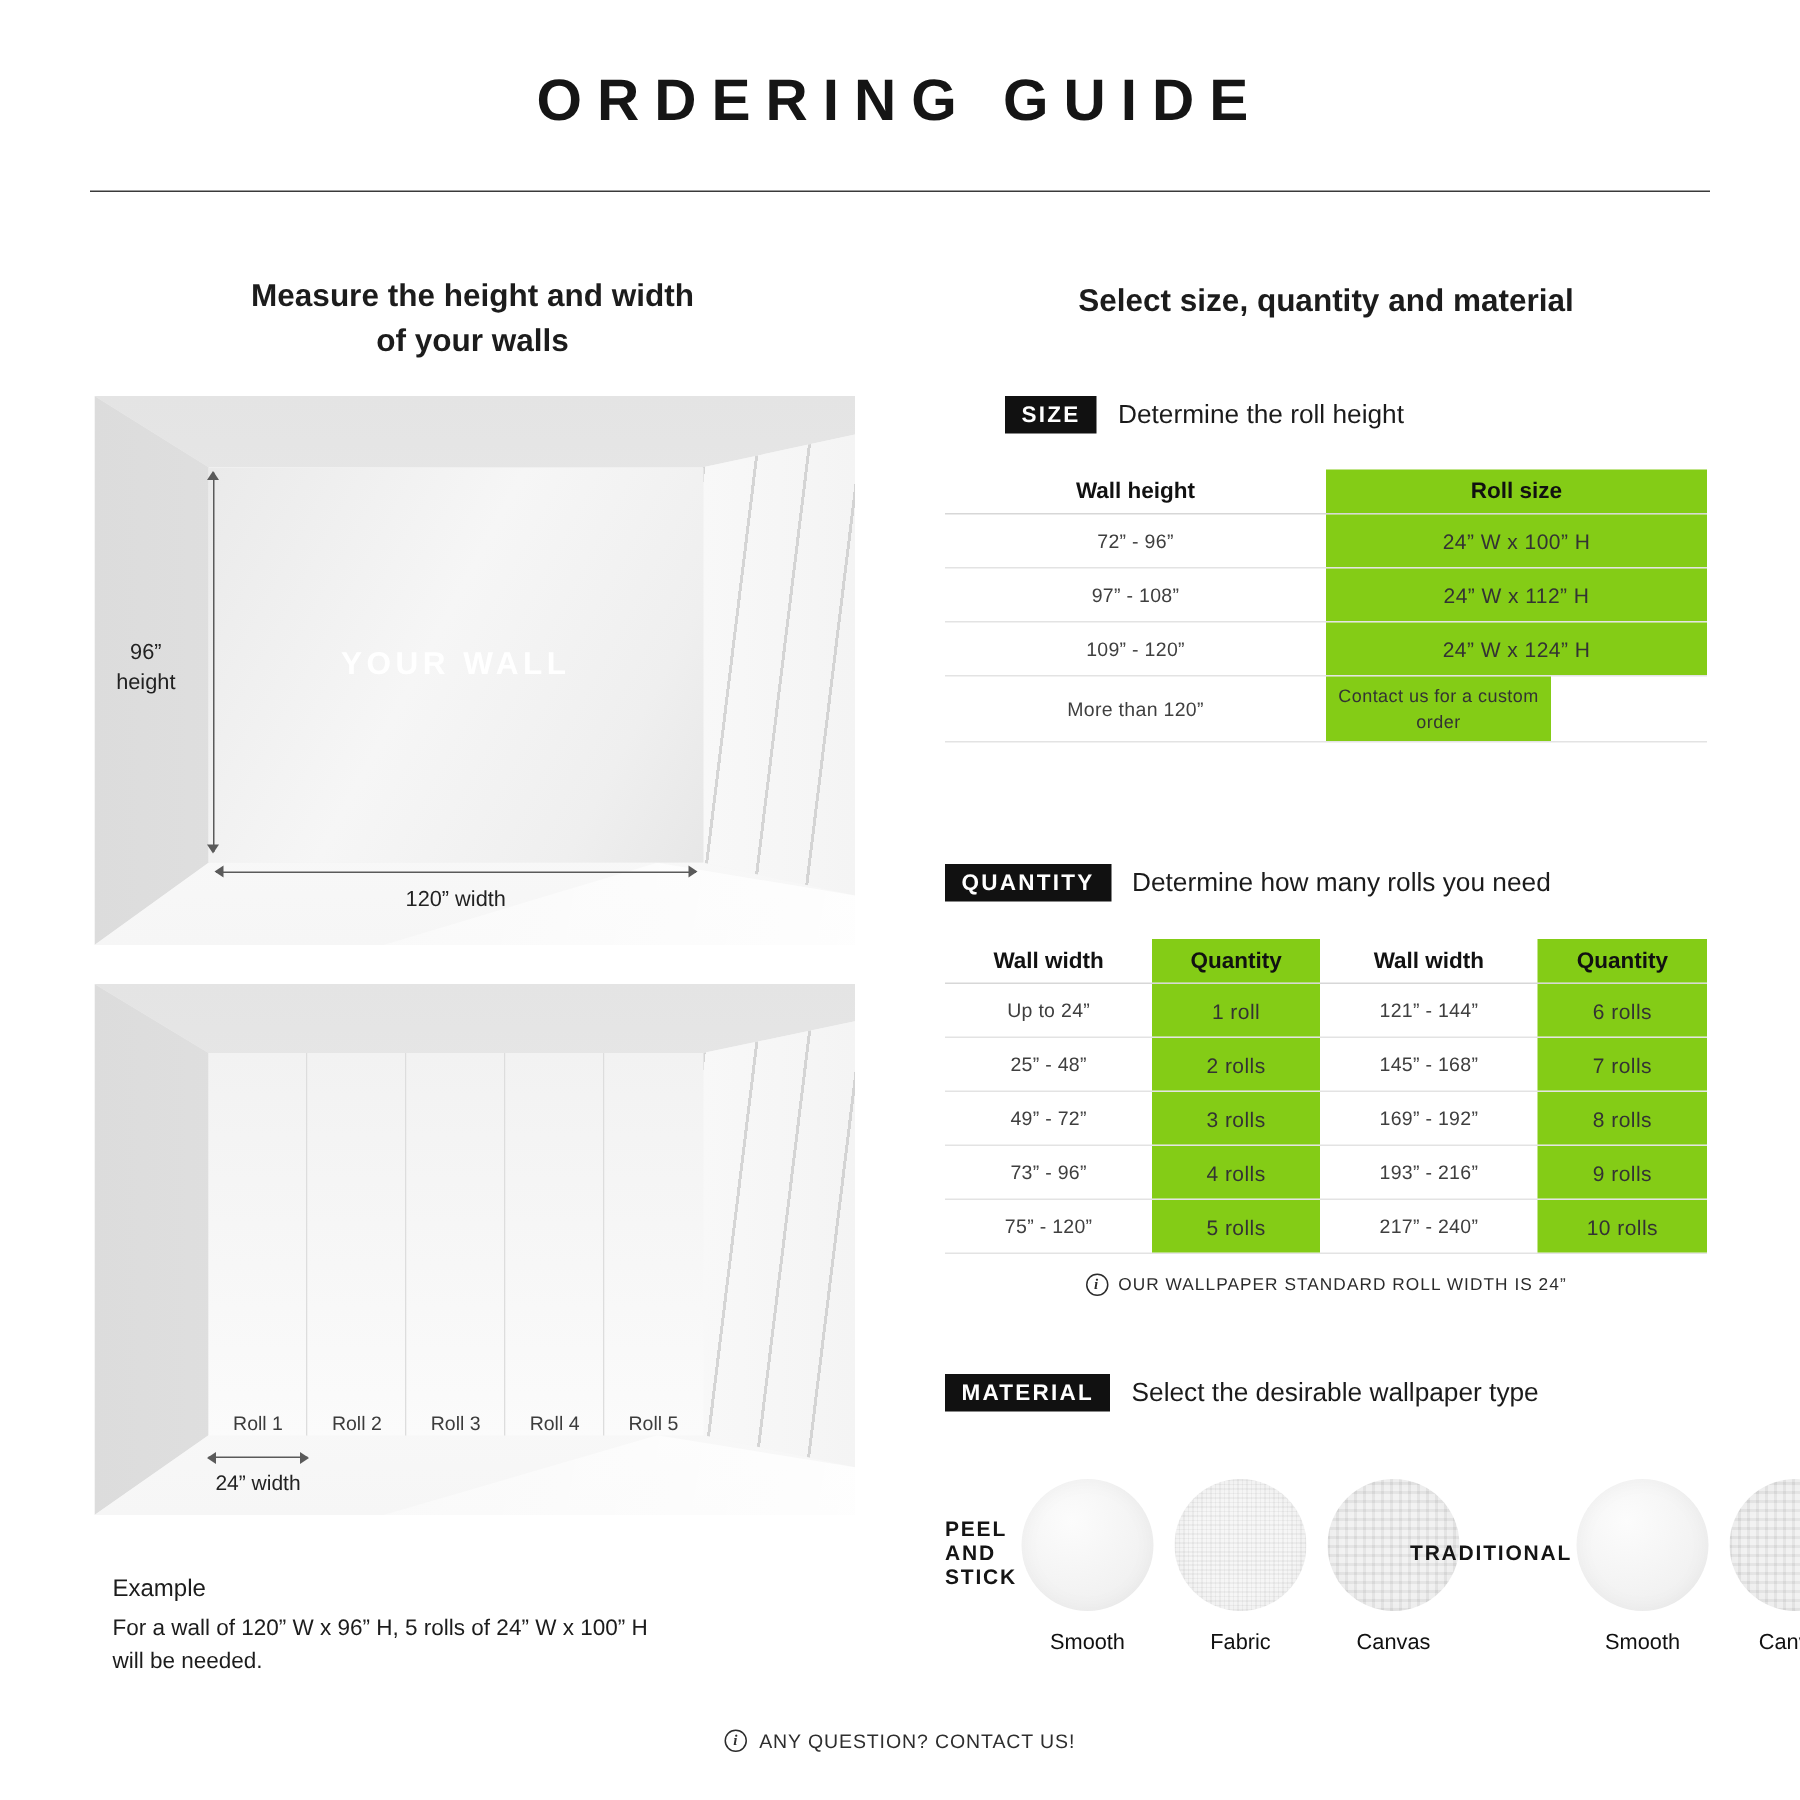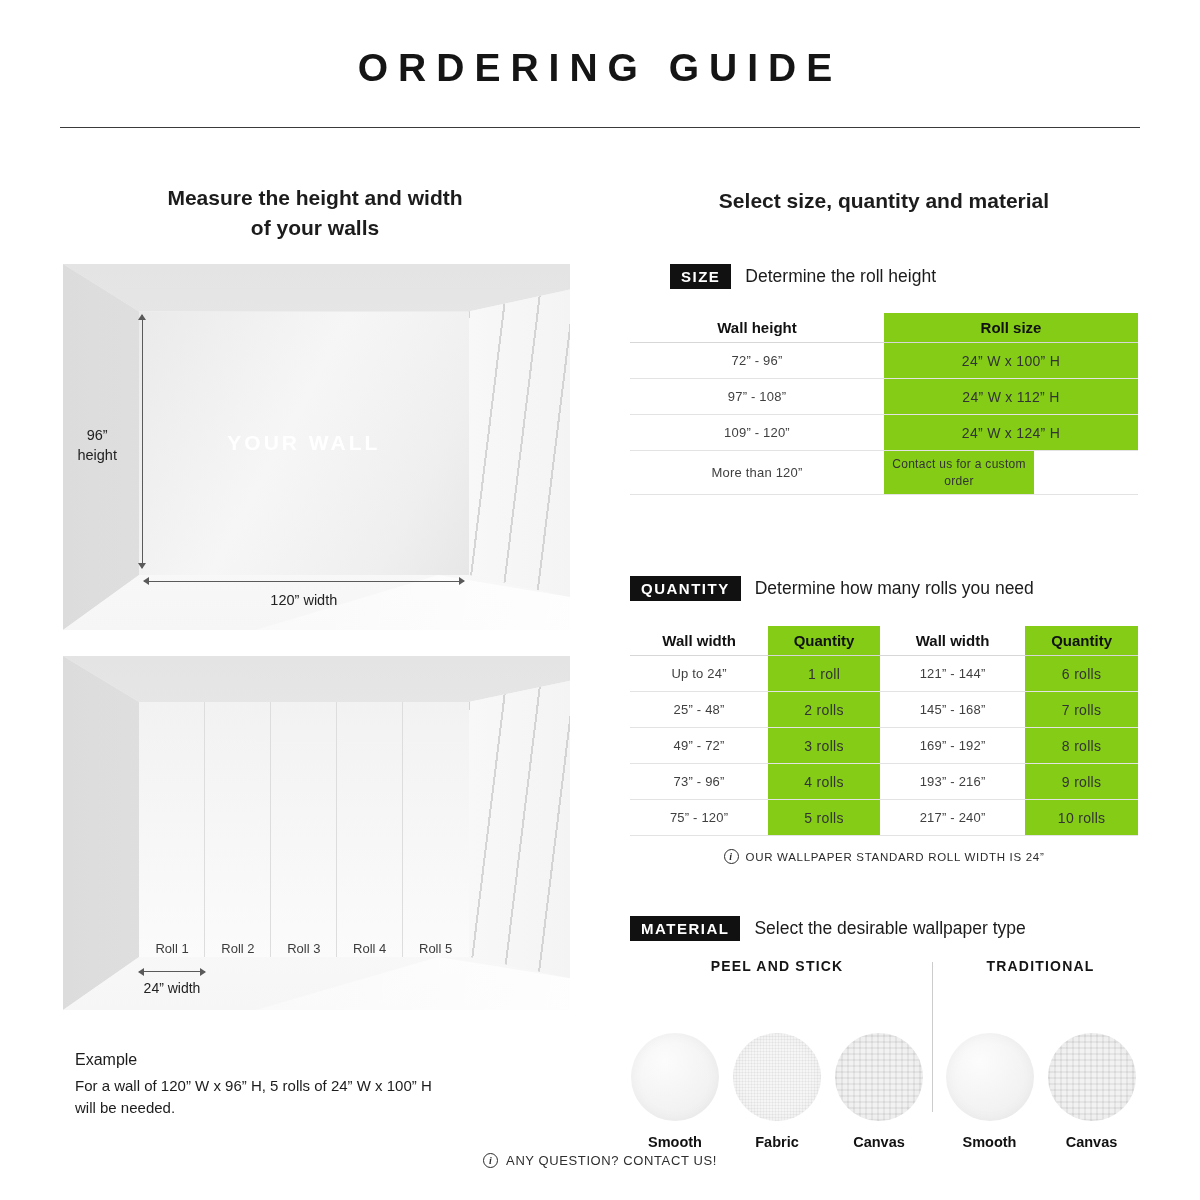--- a/index.html
+++ b/index.html
@@ -74,36 +74,36 @@
   .contact-cell { font-size:12px; line-height:1.35; max-width:150px; }
   .tall { min-height:44px; }
 
   .qty-note { position:absolute; left:630px; top:849px; width:508px; display:flex; justify-content:center; align-items:center; gap:7px;
               font-size:11.5px; letter-spacing:.7px; color:#2b2b2b; }
   .info-icon { width:15px; height:15px; min-width:15px; border:1px solid #2b2b2b; border-radius:50%;
                display:inline-flex; align-items:center; justify-content:center;
                font-size:10px; font-style:italic; font-weight:700; font-family:"Liberation Serif", serif; }
 
   .material-row { position:absolute; left:630px; top:958px; width:510px; display:flex; }
-  .mat-group { display:flex; flex-direction:column; align-items:center;gap:41px; }
+  .mat-group { display:flex; flex-direction:row; align-items:center; }
   .mat-group.peel { width:294px; }
   .mat-group.trad { flex:1; }
   .mat-divider { width:1px; background:#cccccc; height:150px; margin:4px 8px 0 8px; }
   .mat-title { font-size:14px; font-weight:700; letter-spacing:1.2px; color:#151515; }
   .mat-circles { display:flex; gap:8px; margin-top:18px; }
   .mat-item { display:flex; flex-direction:column; align-items:center; width:94px; }
   .swatch { width:88px; height:88px; border-radius:50%; box-shadow: inset 0 0 14px rgba(0,0,0,.04); }
   .tex-smooth { background:radial-gradient(circle at 38% 32%, #fcfcfc, #f1f1f1 70%, #eaeaea); }
   .tex-fabric { background-color:#f6f6f6;
       background-image:repeating-linear-gradient(0deg, rgba(0,0,0,.04) 0 1px, transparent 1px 3px),
                        repeating-linear-gradient(90deg, rgba(0,0,0,.04) 0 1px, transparent 1px 3px); }
   .tex-canvas { background-color:#f2f2f2;
       background-image:repeating-linear-gradient(0deg, rgba(0,0,0,.055) 0 2px, transparent 2px 6px),
                        repeating-linear-gradient(90deg, rgba(0,0,0,.055) 0 2px, transparent 2px 6px); }
-  .mat-label { margin-top:13px; font-size:14.5px; font-weight:700; color:#111; }
+  .mat-label { margin-top:13px; font-size:14.5px; font-weight:400; color:#111; }
 
   .footer { position:absolute; top:1153px; left:0; right:0; display:flex; justify-content:center; align-items:center; gap:8px;
             font-size:13px; letter-spacing:.6px; color:#2e2e2e; }
 </style>
 </head>
 <body>
 
 <div class="page">
 
   <div class="title">ORDERING GUIDE</div>

